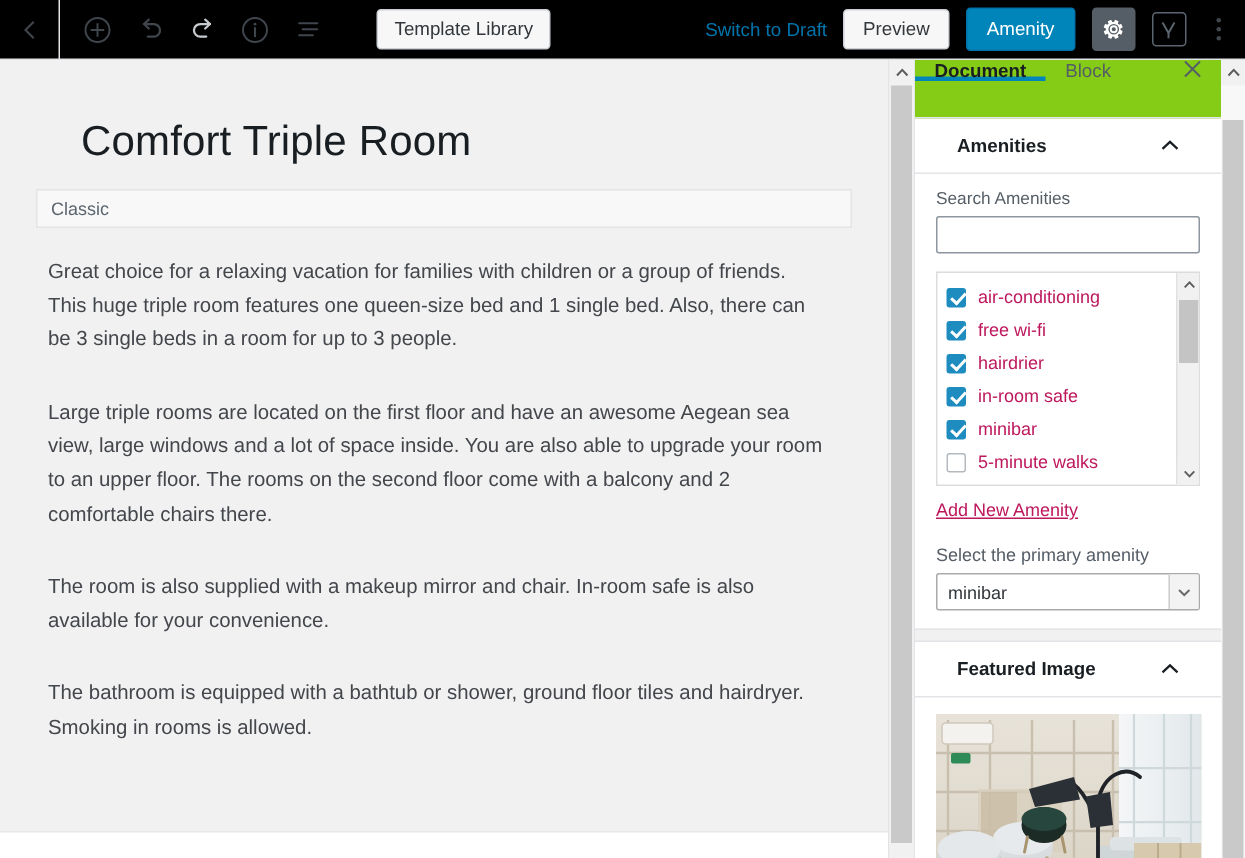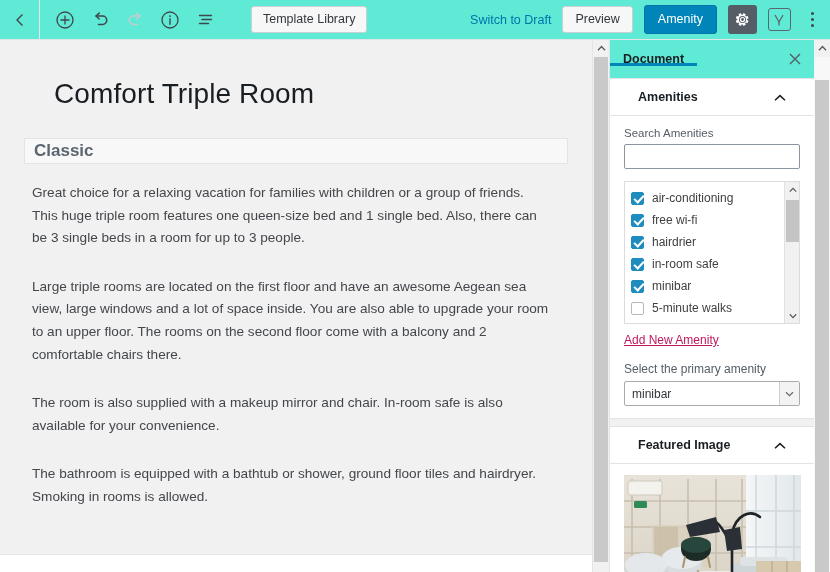--- a/index.html
+++ b/index.html
@@ -10,21 +10,21 @@
     background: #fff;
     font-family: "Liberation Sans", sans-serif;
   }
 
   #app { position: relative; width: 830px; height: 572px; }
 
   
   .toolbar {
     position: absolute; top: 0; left: 0;
     width: 830px; height: 40px;
-    background: #5eead4;
+    background: #000000;
     border-bottom: 1px solid #e2e4e7;
     display: flex; align-items: center;
     z-index: 30;
   }
   .tb-back {
     width: 40px; height: 40px;
     display: flex; align-items: center; justify-content: center;
     border-right: 1px solid #e2e4e7;
     cursor: pointer;
   }
@@ -118,30 +118,29 @@
   }
   .post-title {
     font-size: 28px;
     color: #191e23;
     font-weight: normal;
     margin: 0;
     padding: 38px 0 0 54px;
     letter-spacing: 0.1px;
   }
   .classic-block {
-    margin: 28px 24px 0 24px;
+    margin: 16px 24px 0 24px;
     border: 1px solid #e4e4e4;
     background: #f8f8f8;
     height: 26px;
     display: flex; align-items: center;
     padding-left: 9px;
-    font-size: 17px;
+    font-size: 12px;
     color: #5b6670;
     cursor: pointer;
-    font-weight: bold;
   }
   .body-copy { padding: 18px 42px 0 32px; }
   .body-copy p {
     margin: 0 0 26px 0;
     font-size: 13.6px;
     line-height: 22.6px;
     color: #43464b;
   }
   .bottom-block {
     position: absolute;
@@ -183,23 +182,23 @@
     position: absolute;
     top: 40px; left: 609px;
     width: 205px; height: 532px;
     background: #fff;
     border-left: 1px solid #e2e4e7;
     overflow: hidden;
     z-index: 15;
   }
   .sb-tabs {
     height: 39px;
-    display: flex; align-items: center;
+    display: flex; align-items: flex-start;
     border-bottom: 1px solid #e2e4e7;
-    background: #5eead4;
+    background: #84cc16;
     position: relative;
   }
   .sb-tab {
     padding: 0 13px;
     display: flex; align-items: center;
     font-size: 12.5px;
     color: #555d66;
     cursor: pointer;
   }
   .sb-tab.active {
@@ -281,21 +280,21 @@
     content: "";
     position: absolute;
     left: 3.5px; top: 0.5px;
     width: 4px; height: 8px;
     border: solid #fff;
     border-width: 0 2px 2px 0;
     transform: rotate(43deg);
   }
   .amen-label {
     font-size: 12px;
-    color: #404040;
+    color: #be185d;
   }
   .amen-scroll {
     position: absolute;
     top: 0; right: 0;
     width: 15px; height: 141px;
     background: #f1f1f1;
     border-left: 1px solid #e0e0e0;
   }
   .as-arrow {
     width: 15px; height: 15px;
@@ -479,20 +478,21 @@
     </div>
     <div class="sb-track-e">
       <div class="sb-thumb-e"></div>
     </div>
   </div>
 
   <div class="sidebar">
 
     <div class="sb-tabs">
       <div class="sb-tab active">Document</div>
+      <div class="sb-tab">Block</div>
       <div class="sb-close">
         <svg width="12" height="12" viewBox="0 0 12 12">
           <path d="M1 1 L11 11 M11 1 L1 11" stroke="#555d66" stroke-width="1.35"></path>
         </svg>
       </div>
     </div>
 
     <div class="panel-head">
       <span class="ph-title">Amenities</span>
       <span class="ph-chev">

